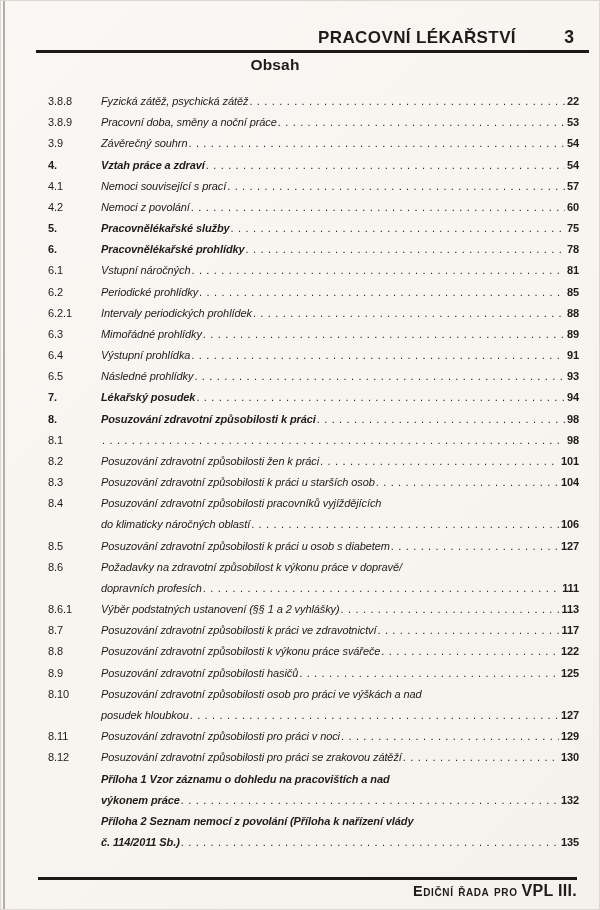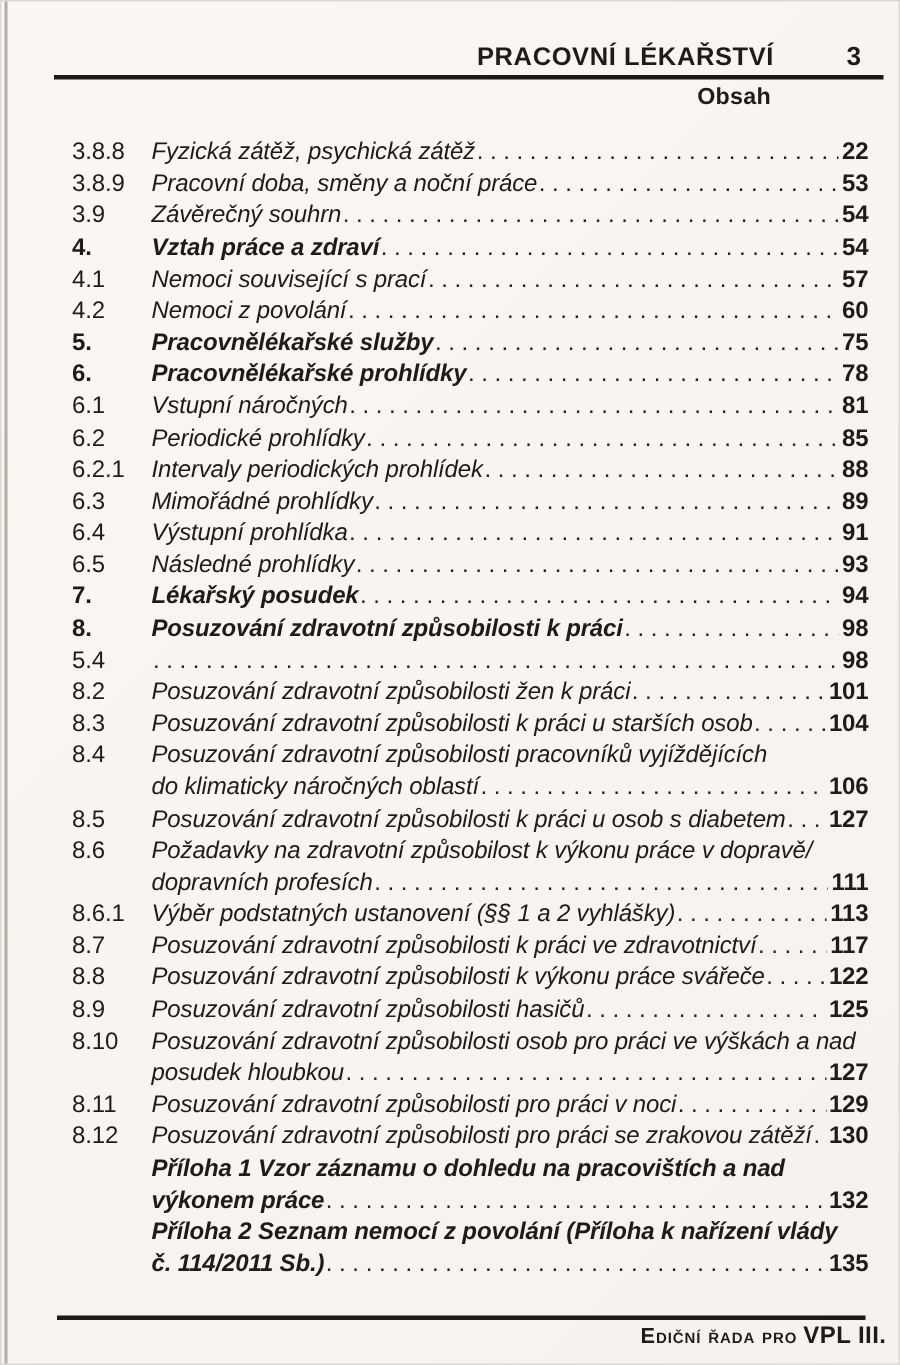--- a/index.html
+++ b/index.html
@@ -23,44 +23,44 @@
   }
   
   .header{position:absolute;top:27px;left:35px;width:553px;}
   .header-row{
     display:flex;justify-content:flex-end;align-items:flex-end;
     font-weight:bold;font-size:17px;line-height:19px;letter-spacing:.4px;
   }
   .hpage{width:58px;text-align:right;margin-right:15px;font-size:17.5px;letter-spacing:0;}
   .header-rule{margin-top:3px;height:2.5px;background:#1b1a19;}
   .header-sub{
-    margin-top:3px;text-align:right;padding-right:75px;
+    margin-top:3px;text-align:center;padding-right:75px;
     font-weight:600;font-size:15.5px;letter-spacing:.2px;
   }
   
   .toc{
     position:absolute;top:90px;left:47px;width:531px;
-    font-size:16px;line-height:21.18px;letter-spacing:-0.1px;
+    font-size:11px;line-height:21.18px;letter-spacing:-0.1px;
   }
   .toc-row{display:flex;align-items:baseline;height:21.18px;white-space:nowrap;}
   .num{flex:0 0 53px;}
   .txt{flex:0 0 auto;font-style:italic;}
   .b{font-weight:bold;}
   .leader{
     flex:1 1 auto;min-width:8px;overflow:hidden;
     letter-spacing:4.4px;color:#242322;font-weight:normal;
     padding-left:1px;
   }
   .pg{flex:0 0 auto;font-weight:bold;margin-left:2px;}
   
   .footer-rule{
     position:absolute;left:37px;right:22px;top:876px;height:2.5px;background:#1b1a19;
   }
   .footer{
-    position:absolute;right:8px;top:881px;text-align:center;
+    position:absolute;right:22px;top:881px;text-align:center;
     font-weight:600;color:#1d1c1b;
   }
   .sc{font-variant:small-caps;font-size:14.5px;letter-spacing:.6px;}
   .caps{font-size:16px;letter-spacing:.3px;margin-left:4px;}
 </style>
 </head>
 <body>
 
 <div class="page-frame">
   <div class="edge-line"></div>
@@ -165,21 +165,21 @@
         <span class="leader">........................................................................................................................</span>
         <span class="pg">94</span>
       </div>
       <div class="toc-row">
         <span class="num b">8.</span>
         <span class="txt b">Posuzování zdravotní způsobilosti k práci</span>
         <span class="leader">........................................................................................................................</span>
         <span class="pg">98</span>
       </div>
       <div class="toc-row">
-        <span class="num">5.4</span>
+        <span class="num">8.1</span>
         <span class="leader">........................................................................................................................</span>
         <span class="pg">98</span>
       </div>
       <div class="toc-row">
         <span class="num">8.2</span>
         <span class="txt">Posuzování zdravotní způsobilosti žen k práci</span>
         <span class="leader">........................................................................................................................</span>
         <span class="pg">101</span>
       </div>
       <div class="toc-row">

